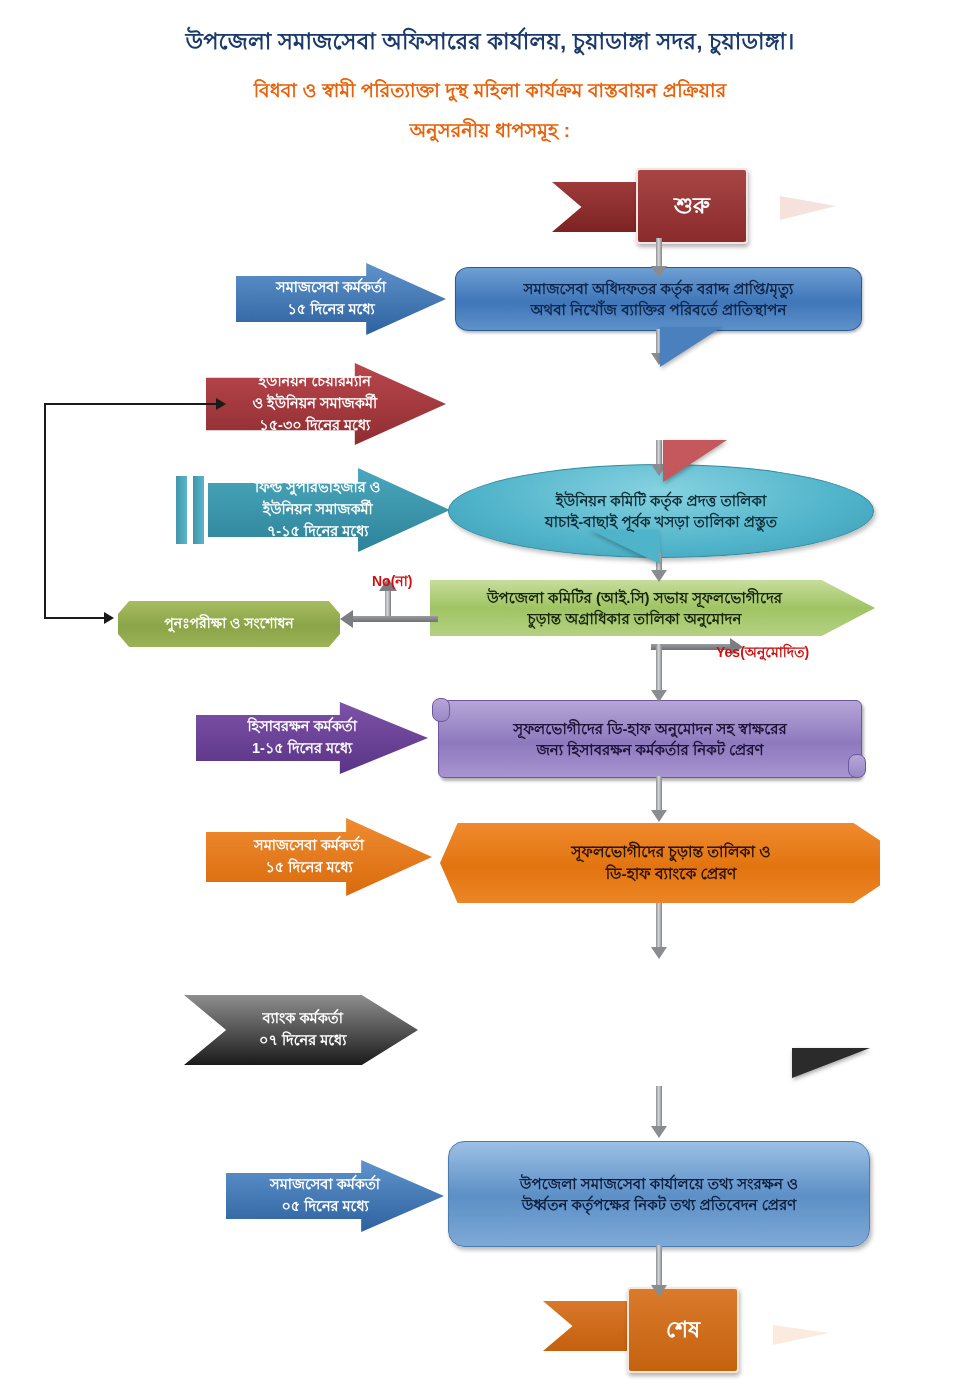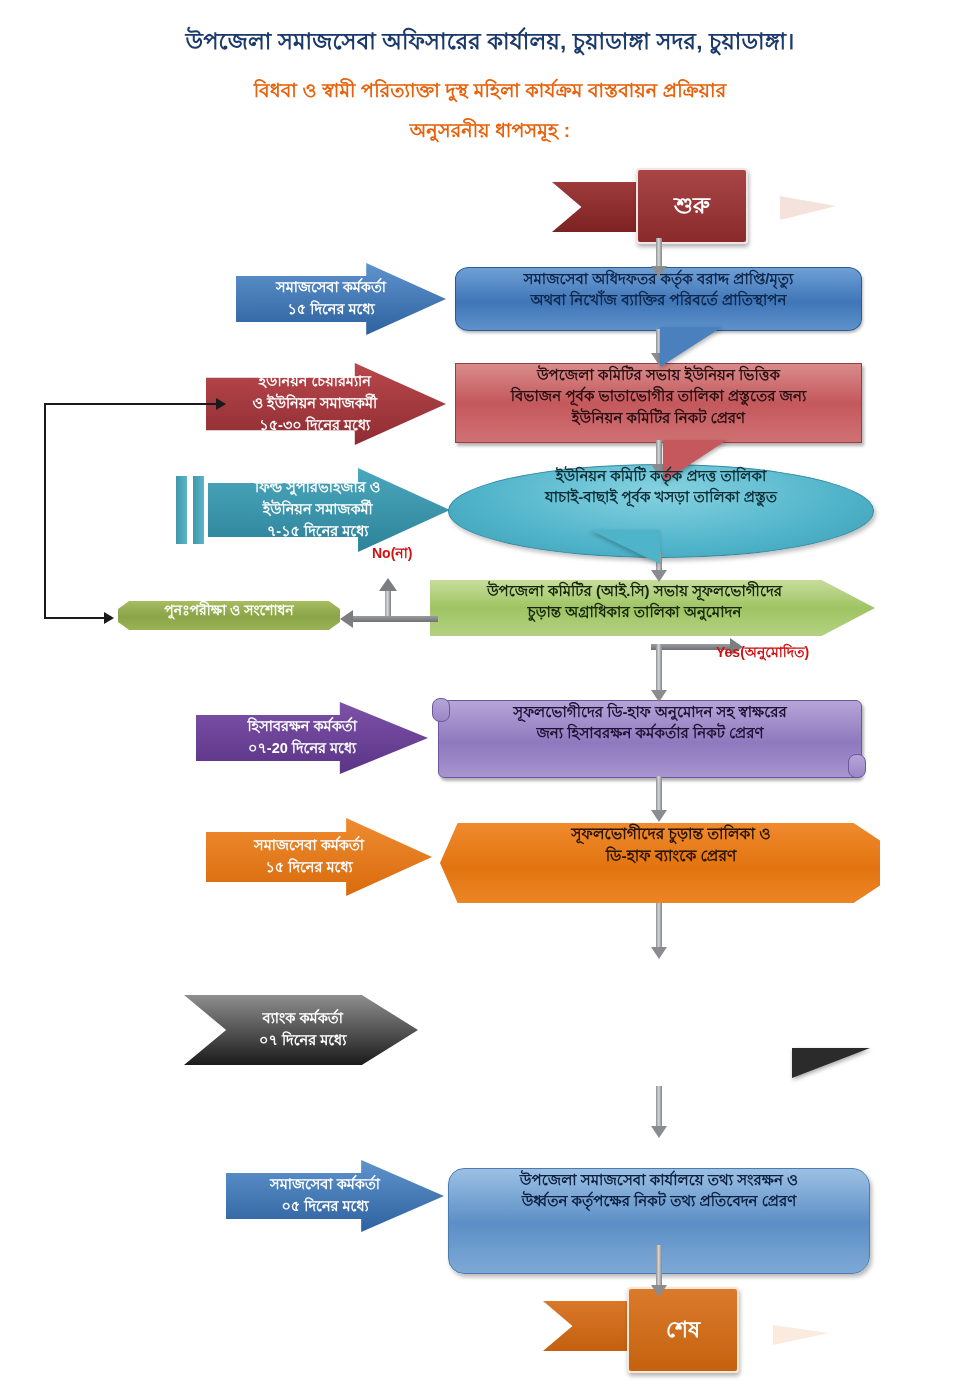--- a/index.html
+++ b/index.html
@@ -55,21 +55,21 @@
   .labelchev{
     position:absolute;display:flex;align-items:center;justify-content:center;
     color:#ffffff;font-weight:bold;text-align:center;font-size:14.5px;
     line-height:1.5;white-space:pre-line;
     clip-path:polygon(0% 0%,76% 0%,100% 50%,76% 100%,0% 100%,18% 50%);
     filter:drop-shadow(3px 3px 3px rgba(0,0,0,.35));
   }
   .labelchev > span{display:block;transform:translateX(2%);}
 
   
-  .step{position:absolute;display:flex;align-items:flex-start;justify-content:center;}
+  .step{position:absolute;display:flex;align-items:center;justify-content:center;}
 
   
   .s-blue1{
     background:linear-gradient(to bottom,#6e9fd4,#3f76b8 55%,#5e92cb);
     border:1px solid #2a5b94;border-radius:14px/12px;
     color:#10264a;font-size:15px;
     box-shadow:1px 2px 3px rgba(0,0,0,.28);
   }
   .tail-blue1{
     position:absolute;z-index:2;width:0;height:0;
@@ -260,25 +260,20 @@
     <div class="shaft"></div>
       <div class="head"></div>
   </div>
 
   <div class="labelarrow" style="left:206px;top:363px;width:240px;height:82px;background:linear-gradient(to bottom,#b9474c,#8f2d32);">
     <span>ইউনিয়ন চেয়ারম্যান
 ও ইউনিয়ন সমাজকর্মী
 ১৫-৩০ দিনের মধ্যে</span>
   </div>
 
-  <div class="step s-red" style="left:455px;top:363px;width:405px;height:78px;">
-    <div class="shape-text">উপজেলা কমিটির সভায় ইউনিয়ন ভিত্তিক
-বিভাজন পূর্বক ভাতাভোগীর তালিকা প্রস্তুতের জন্য
-ইউনিয়ন কমিটির নিকট প্রেরণ</div>
-  </div>
   <div class="tail-red" style="left:663px;top:440px;"></div>
 
   <div class="vconn" style="left:651px;top:440px;height:36px;">
     <div class="shaft"></div>
       <div class="head"></div>
   </div>
 
   <div class="deco-bar" style="left:176px;top:476px;width:11px;height:68px;"></div>
   <div class="deco-bar" style="left:193px;top:476px;width:11px;height:68px;"></div>
 
@@ -302,44 +297,44 @@
   <div class="step s-green" style="left:430px;top:580px;width:445px;height:56px;">
     <div class="shape-text" style="margin-right:36px;">উপজেলা কমিটির (আই.সি) সভায় সূফলভোগীদের
 চুড়ান্ত অগ্রাধিকার তালিকা অনুমোদন</div>
   </div>
 
   <div class="grayline v" style="left:385px;top:590px;width:6px;height:32px;"></div>
   <div class="gray-arrow-up" style="left:379px;top:578px;"></div>
   <div class="grayline" style="left:352px;top:616px;width:86px;height:6px;"></div>
   <div class="gray-arrow-left" style="left:340px;top:610px;"></div>
 
-  <div class="ynlabel" style="left:372px;top:542px;">No(না)</div>
-
-  <div class="step s-recheck" style="left:118px;top:601px;width:222px;height:29px;">
+  <div class="ynlabel" style="left:372px;top:570px;">No(না)</div>
+
+  <div class="step s-recheck" style="left:118px;top:601px;width:222px;height:46px;">
     <div class="shape-text">পুনঃপরীক্ষা ও সংশোধন</div>
   </div>
 
   <div class="loopline" style="left:44px;top:617px;width:60px;height:2px;"></div>
   <div class="loop-arrow" style="left:104px;top:612px;"></div>
   <div class="loopline" style="left:44px;top:403px;width:2px;height:216px;"></div>
   <div class="loopline" style="left:44px;top:403px;width:172px;height:2px;"></div>
   <div class="loop-arrow" style="left:216px;top:398px;"></div>
 
   <div class="grayline" style="left:651px;top:644px;width:82px;height:6px;"></div>
   <div class="gray-arrow-right" style="left:730px;top:638px;"></div>
   <div class="ynlabel" style="left:716px;top:641px;">Yes(অনুমোদিত)</div>
 
   <div class="vconn" style="left:651px;top:644px;height:58px;">
     <div class="shaft"></div>
       <div class="head"></div>
   </div>
 
   <div class="labelarrow" style="left:196px;top:702px;width:232px;height:72px;background:linear-gradient(to bottom,#7d52a8,#5a3486);">
     <span>হিসাবরক্ষন কর্মকর্তা
-০৭-20 দিনের মধ্যে</span>
+1-১৫ দিনের মধ্যে</span>
   </div>
 
   <div class="step s-purple" style="left:438px;top:700px;width:422px;height:76px;">
 
     <div class="shape-text">সূফলভোগীদের ডি-হাফ অনুমোদন সহ স্বাক্ষরের
 জন্য হিসাবরক্ষন কর্মকর্তার নিকট প্রেরণ</div>
   </div>
   <div class="scroll-curl" style="left:432px;top:698px;"></div>
   <div class="scroll-curl" style="left:848px;top:754px;"></div>
 
@@ -373,21 +368,21 @@
   <div class="vconn" style="left:651px;top:1086px;height:52px;">
     <div class="shaft"></div>
       <div class="head"></div>
   </div>
 
   <div class="labelarrow" style="left:226px;top:1160px;width:218px;height:72px;background:linear-gradient(to bottom,#5e93cc,#2e629f);">
     <span>সমাজসেবা কর্মকর্তা
 ০৫ দিনের মধ্যে</span>
   </div>
 
-  <div class="step s-wave" style="left:448px;top:1141px;width:420px;height:104px;margin-top:27px;">
+  <div class="step s-wave" style="left:448px;top:1141px;width:420px;height:104px;">
     <div class="shape-text">উপজেলা সমাজসেবা কার্যালয়ে তথ্য সংরক্ষন ও
 উর্ধ্বতন কর্তৃপক্ষের নিকট তথ্য প্রতিবেদন প্রেরণ</div>
   </div>
 
   <div class="vconn" style="left:651px;top:1245px;height:52px;">
     <div class="shaft"></div>
       <div class="head"></div>
   </div>
 
   <div class="banner" style="left:543px;top:1287px;width:276px;height:72px;">

